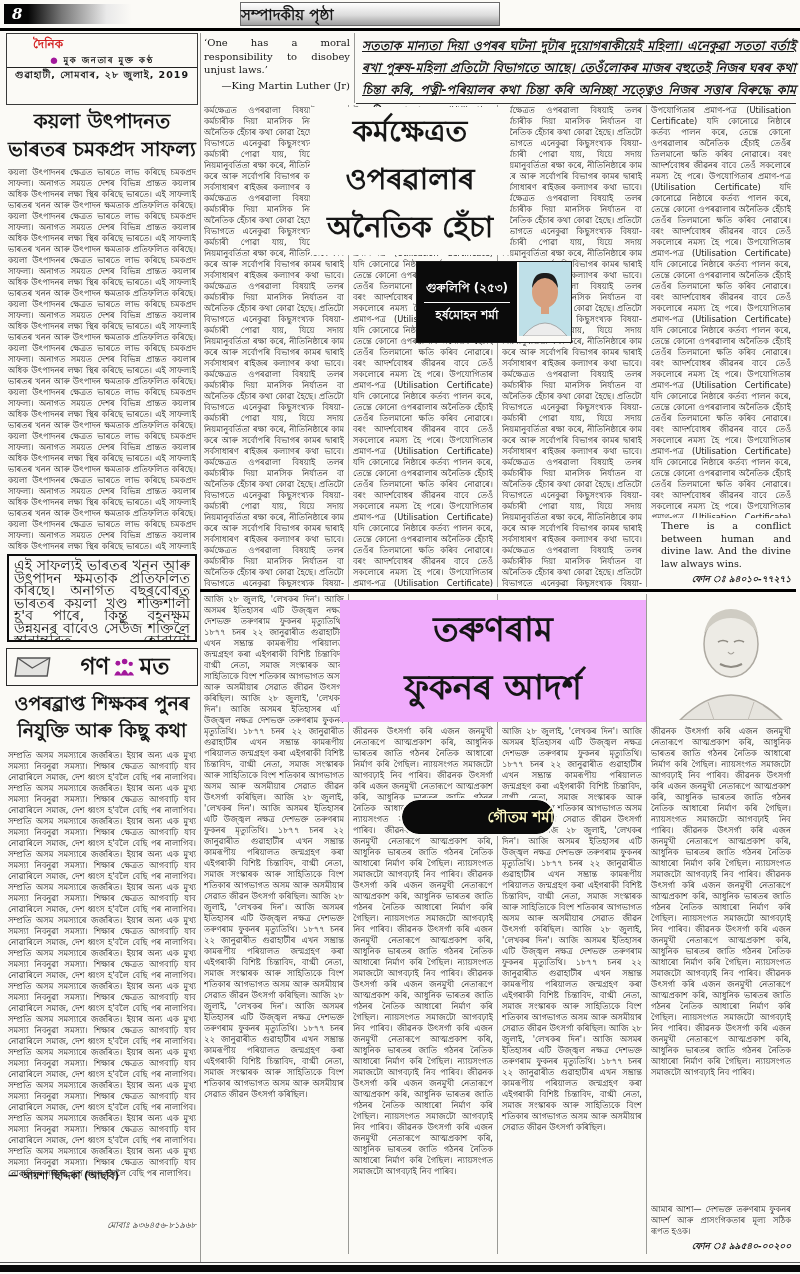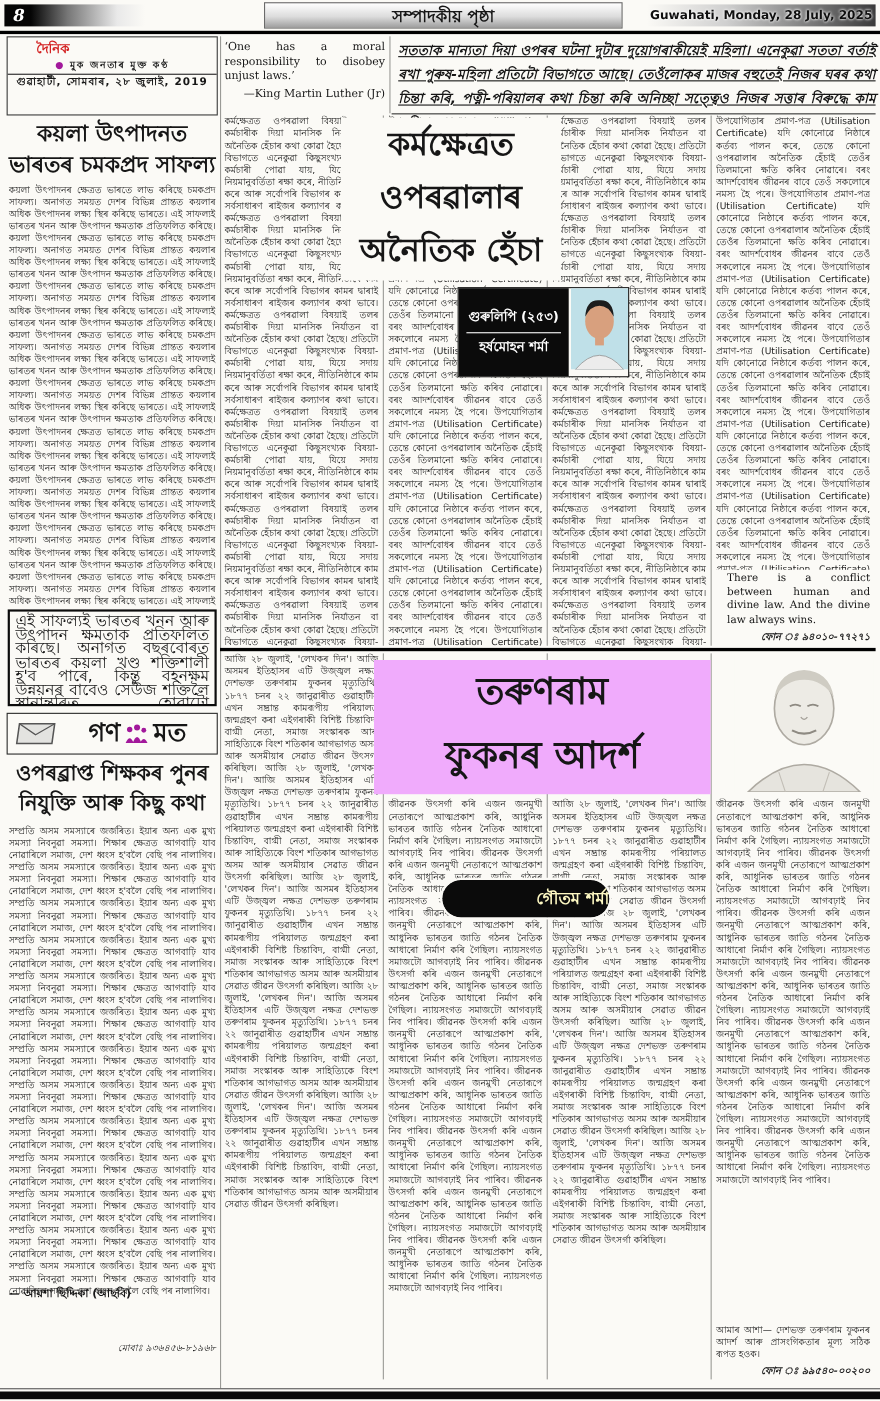--- a/index.html
+++ b/index.html
@@ -3,23 +3,23 @@
 <meta charset="utf-8">
 <style>
   html,body{margin:0;padding:0;background:#888;}
   .page{position:relative;width:800px;height:1274px;margin:0 auto;background:#fbfaf6;
         font-family:"DejaVu Sans","Liberation Sans",sans-serif;color:#161616;overflow:hidden;}
   .abs{position:absolute;}
   
   .hdr-num{left:4px;top:4px;width:128px;height:20px;
            background:linear-gradient(90deg,#050505 0px,#050505 24px,#777 45%,#e9e9e9 80%,#fbfaf6 100%);
            color:#fff;font:italic bold 15px/20px "DejaVu Serif",serif;padding-left:8px;box-sizing:border-box;}
-  .hdr-title{left:240px;top:2px;width:326px;height:24px;border:1px solid #6a6a6a;
+  .hdr-title{left:240px;top:2px;width:260px;height:24px;border:1px solid #6a6a6a;
              background:linear-gradient(180deg,#ffffff 0%,#dcdcdc 55%,#9f9f9f 100%);
-             font-size:15px;font-weight:bold;text-align:center;line-height:24px;box-sizing:border-box;}
+             font-size:15px;font-weight:bold;line-height:24px;box-sizing:border-box;}
   .hdr-date{left:588px;top:4px;width:208px;height:20px;
             background:linear-gradient(90deg,#fbfaf6 0%,#cfcfcf 35%,#3a3a3a 100%);
             font-size:11px;font-weight:bold;text-align:center;line-height:20px;color:#101010;
             text-shadow:0 0 3px #ffffff,0 0 2px #ffffff;}
   .hdr-rule{left:0;top:28px;width:800px;height:3px;background:#000;}
   
   .v-rule{width:1px;background:#9a9a96;}
   .masthead{left:6px;top:33px;width:192px;height:72px;border:1px solid #3a3a3a;box-sizing:border-box;
             text-align:center;background:#fbfaf6;}
   .mh-daily{display:block;text-align:left;padding-left:26px;font-size:12px;font-weight:bold;margin-top:1px;}
@@ -76,21 +76,20 @@
   .bot-thin{left:0;top:1262px;width:800px;height:1px;background:#555;}
   .bot-bar{left:0;top:1265px;width:800px;height:7px;background:#0a0a0a;}
 </style>
 </head>
 <body>
 
 <div class="page">
 
   <div class="abs hdr-num">8</div>
   <div class="abs hdr-title">সম্পাদকীয় পৃষ্ঠা</div>
-  <div class="abs hdr-date">Guwahati, Monday, 28 July, 2025</div>
   <div class="abs hdr-rule"></div>
 
   <div class="abs masthead">
     <span class="mh-daily" style="color:#d32121;">দৈনিক</span>
     <div class="mh-tagline">
       <span style="color:#a2189b;">●</span> <span>মুক জনতাৰ মুক্ত কণ্ঠ</span>
     </div>
     <div class="mh-date">গুৱাহাটী, সোমবাৰ, ২৮ জুলাই, 2019</div>
   </div>
 

